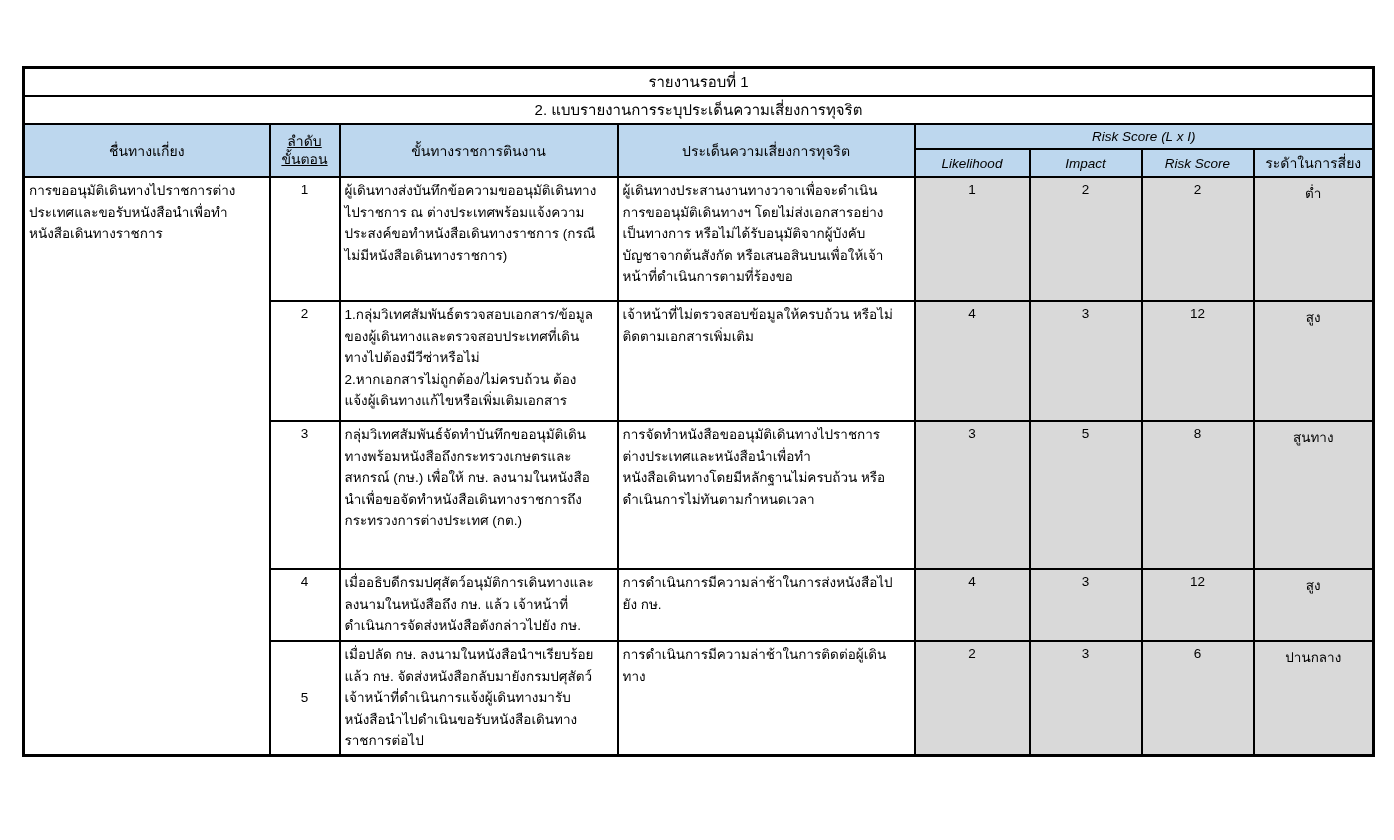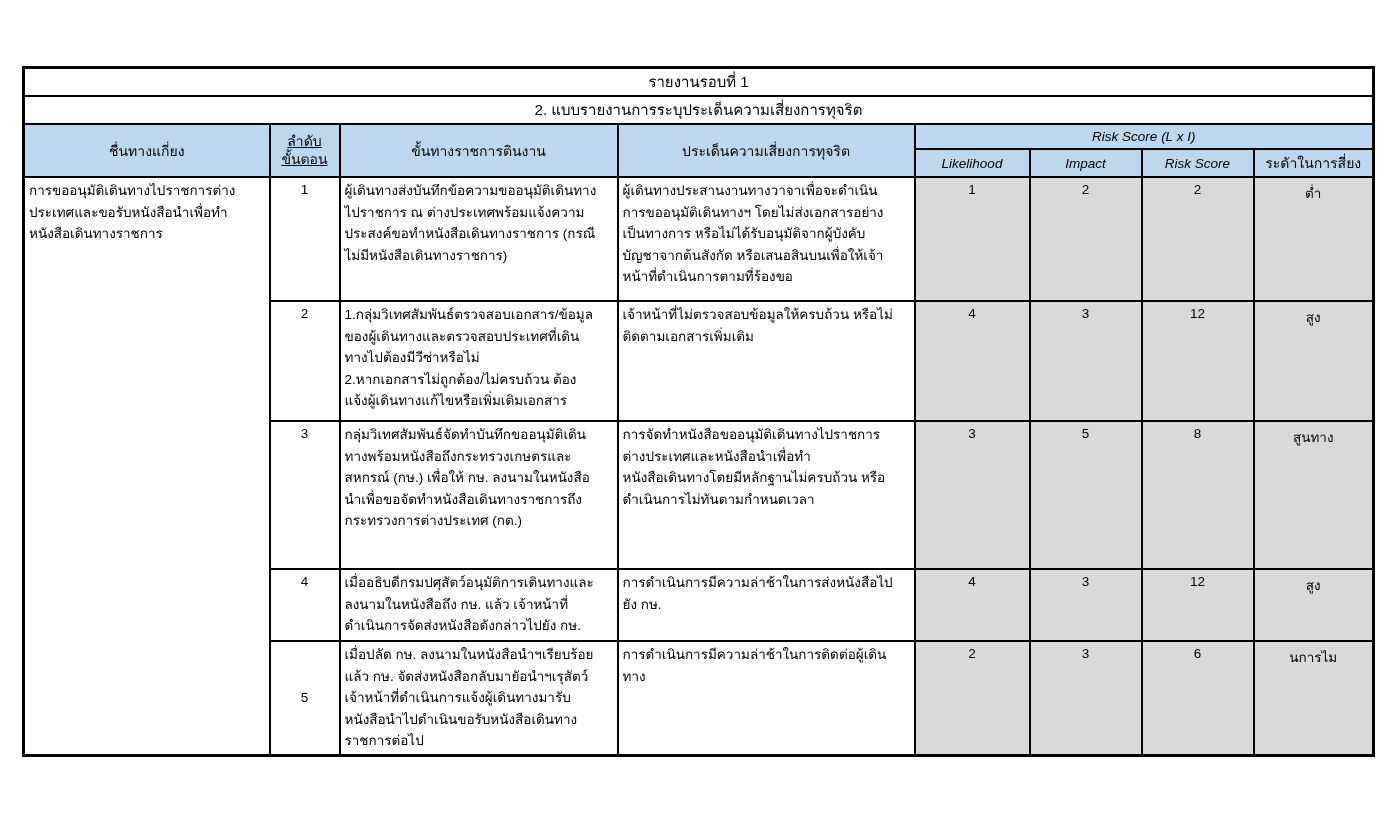--- a/index.html
+++ b/index.html
@@ -125,22 +125,22 @@
       <td class="cell-text">เมื่ออธิบดีกรมปศุสัตว์อนุมัติการเดินทางและลงนามในหนังสือถึง กษ. แล้ว เจ้าหน้าที่ดำเนินการจัดส่งหนังสือดังกล่าวไปยัง กษ.</td>
       <td class="cell-text">การดำเนินการมีความล่าช้าในการส่งหนังสือไปยัง กษ.</td>
       <td class="cell-score">4</td>
       <td class="cell-score">3</td>
       <td class="cell-score">12</td>
       <td class="cell-score">สูง</td>
     </tr>
 
     <tr class="r5">
       <td class="cell-step middle">5</td>
-      <td class="cell-text">เมื่อปลัด กษ. ลงนามในหนังสือนำฯเรียบร้อยแล้ว กษ. จัดส่งหนังสือกลับมายัอนำฯเรุสัตว์ เจ้าหน้าที่ดำเนินการแจ้งผู้เดินทางมารับหนังสือนำไปดำเนินขอรับหนังสือเดินทางราชการต่อไป</td>
+      <td class="cell-text">เมื่อปลัด กษ. ลงนามในหนังสือนำฯเรียบร้อยแล้ว กษ. จัดส่งหนังสือกลับมายังกรมปศุสัตว์ เจ้าหน้าที่ดำเนินการแจ้งผู้เดินทางมารับหนังสือนำไปดำเนินขอรับหนังสือเดินทางราชการต่อไป</td>
       <td class="cell-text">การดำเนินการมีความล่าช้าในการติดต่อผู้เดินทาง</td>
       <td class="cell-score">2</td>
       <td class="cell-score">3</td>
       <td class="cell-score">6</td>
-      <td class="cell-score">นการไม</td>
+      <td class="cell-score">ปานกลาง</td>
     </tr>
   </tbody>
     </table>
 </div>
 
 </body></html>

